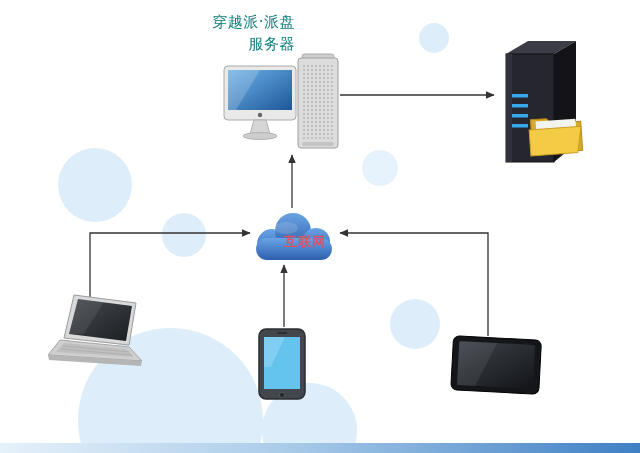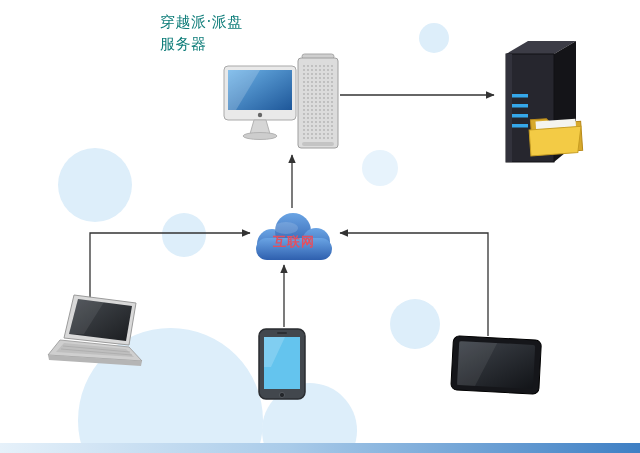--- a/index.html
+++ b/index.html
@@ -7,23 +7,23 @@
   .canvas { position:relative; width:640px; height:453px; background:#ffffff; overflow:hidden; }
 
   .bubble { position:absolute; border-radius:50%; background:#ddeefa; }
   .bubble.faint { background:#e7f3fc; }
 
   .arrows { position:absolute; left:0; top:0; width:640px; height:453px; }
 
   .node { position:absolute; }
 
   .label { position:absolute; color:#0f7d7a; font-size:15px; line-height:1.45;
-           text-align:left; white-space:pre-line; letter-spacing:0.5px; }
+           text-align:right; white-space:pre-line; letter-spacing:0.5px; }
 
-  .cloud-label { position:absolute; left:262px; top:233px; width:64px; text-align:center;
+  .cloud-label { position:absolute; left:273px; top:233px; width:64px; text-align:center;
                  color:#e25060; font-size:13px; font-weight:bold; letter-spacing:1px; }
 
   .bottom-bar { position:absolute; left:0; bottom:0; width:640px; height:10px;
                 background:linear-gradient(90deg,#e6f1fa 0%,#a9cbe9 45%,#3e7fc4 100%); }
 </style>
 </head>
 <body>
 
 <div class="canvas">
 

